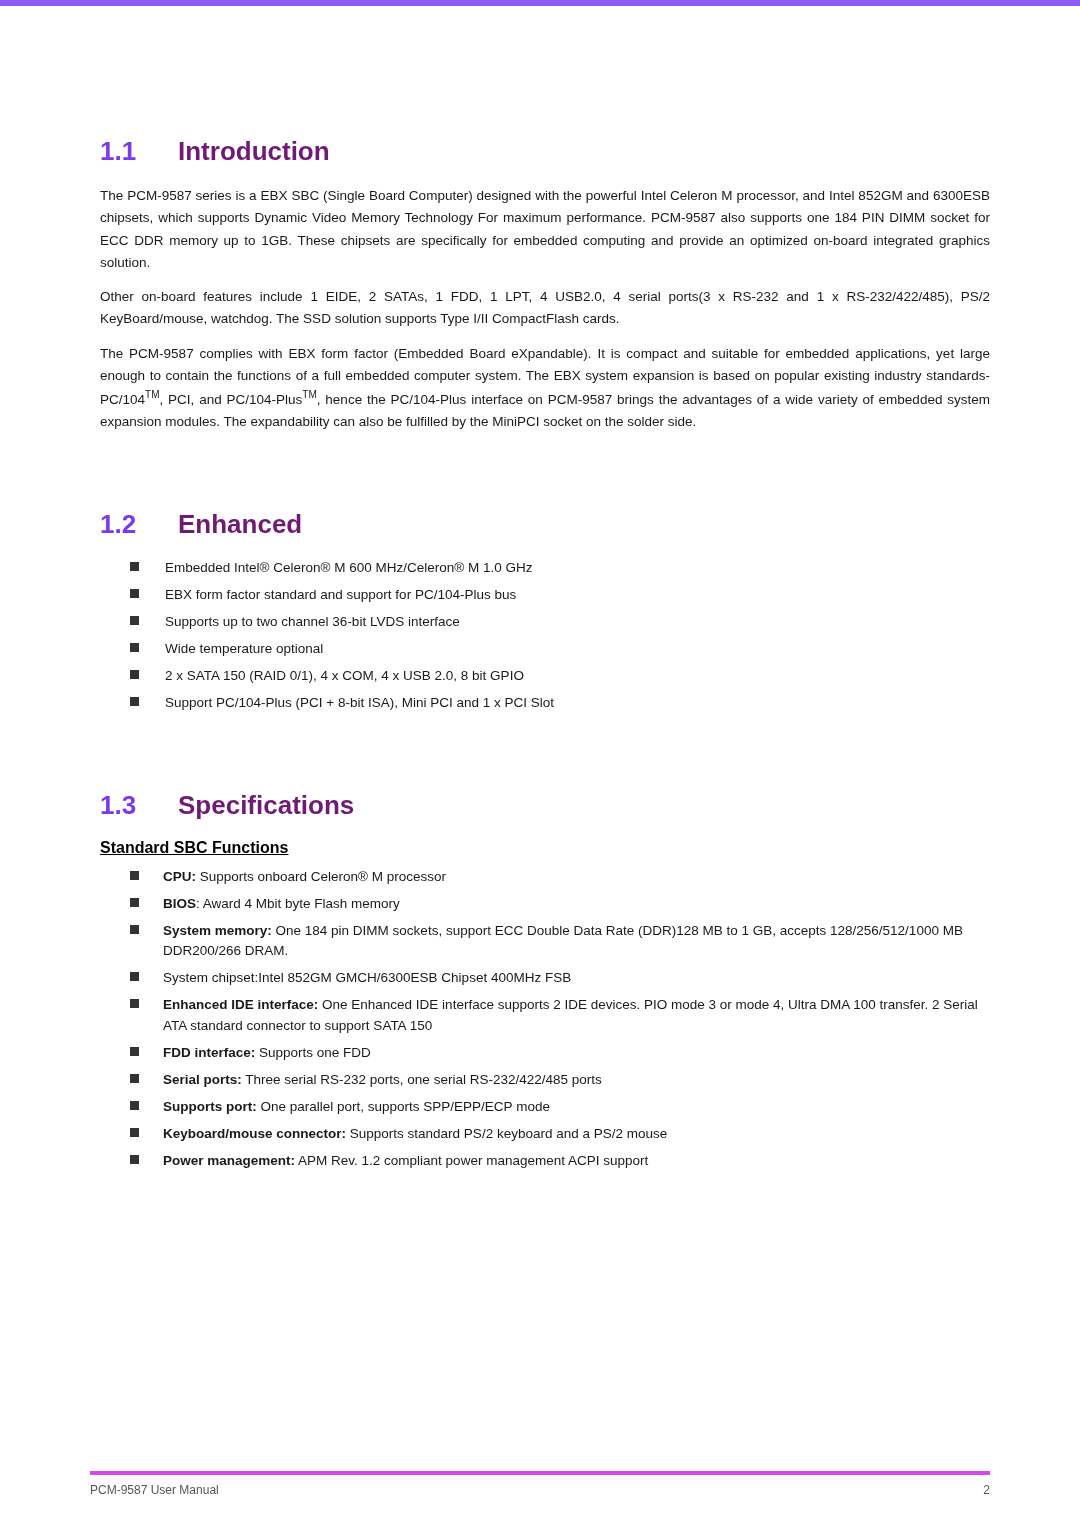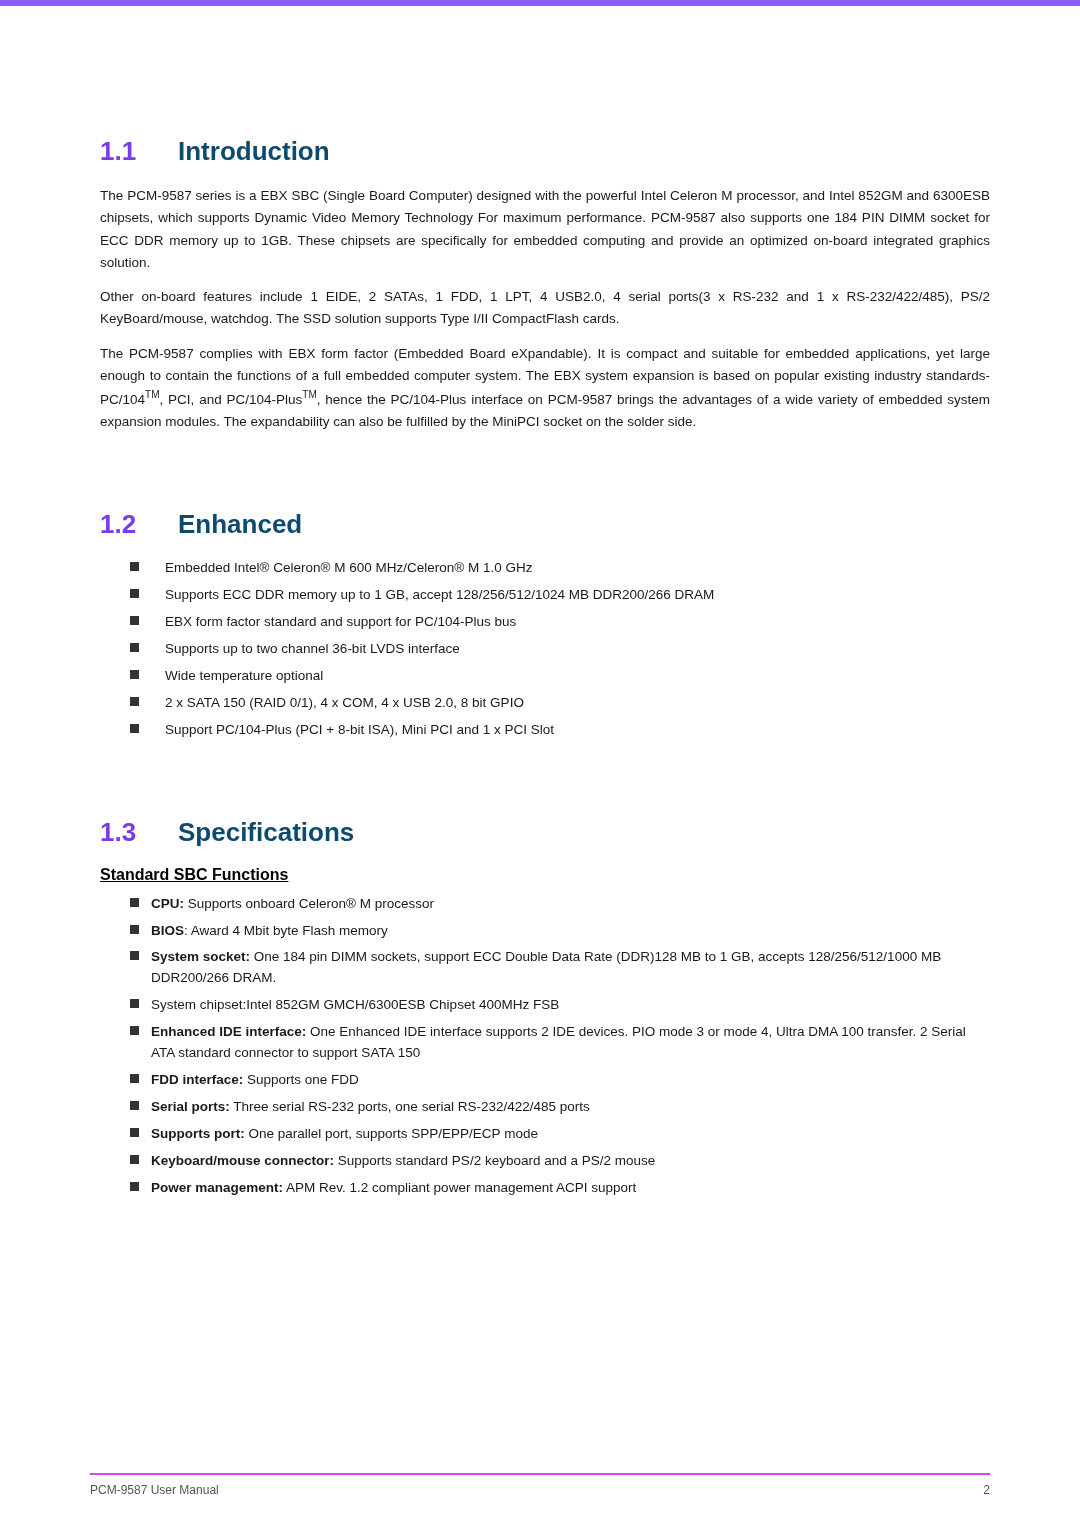--- a/index.html
+++ b/index.html
@@ -50,21 +50,21 @@
       font-weight: bold;
       color: #7c3aed;
       font-family: Arial, sans-serif;
       min-width: 60px;
       margin-top: 40px;
     }
 
     .section-title {
       font-size: 26px;
       font-weight: bold;
-      color: #0c4a6e;
+      color: #701a75;
       font-family: Arial, sans-serif;
       margin-top: 8px;
     }
 
     .body-text {
       font-size: 13.5px;
       line-height: 1.65;
       text-align: justify;
       margin-bottom: 12px;
       font-family: Arial, sans-serif;
@@ -111,21 +111,21 @@
 
     .spec-list {
       list-style: none;
       padding: 0;
       margin: 0 0 6px 30px;
     }
 
     .spec-list li {
       display: flex;
       align-items: flex-start;
-      gap: 12px;
+      gap: 24px;
       margin-bottom: 6px;
       font-size: 13.5px;
       line-height: 1.55;
       font-family: Arial, sans-serif;
       color: #1a1a1a;
     }
 
     .spec-list li .spec-text {
       flex: 1;
     }
@@ -138,21 +138,21 @@
       position: absolute;
       bottom: 30px;
       left: 90px;
       right: 90px;
       display: flex;
       justify-content: space-between;
       align-items: center;
       font-size: 12px;
       font-family: Arial, sans-serif;
       color: #555;
-      border-top: 2px solid #d946ef;
+      border-top: 4px solid #d946ef;
       padding-top: 8px;
     }
 
     sup {
       font-size: 10px;
     }
   </style>
 </head>
 <body>
 
@@ -182,24 +182,20 @@
   </div>
 
   <div class="section-content">
     <ul class="bullet-list">
       <li>
         <span class="bullet-square"></span>
         <span>Embedded Intel® Celeron® M 600 MHz/Celeron® M 1.0 GHz</span>
       </li>
       <li>
         <span class="bullet-square"></span>
-        <span>Supports ECC DDR memory up to 1 GB, accept 128/256/512/1024 MB DDR200/266 DRAM</span>
-      </li>
-      <li>
-        <span class="bullet-square"></span>
         <span>EBX form factor standard and support for PC/104-Plus bus</span>
       </li>
       <li>
         <span class="bullet-square"></span>
         <span>Supports up to two channel 36-bit LVDS interface</span>
       </li>
       <li>
         <span class="bullet-square"></span>
         <span>Wide temperature optional</span>
       </li>
@@ -226,21 +222,21 @@
       <li>
         <span class="bullet-square"></span>
         <span class="spec-text"><b>CPU:</b> Supports onboard Celeron® M processor</span>
       </li>
       <li>
         <span class="bullet-square"></span>
         <span class="spec-text"><b>BIOS</b>: Award 4 Mbit byte Flash memory</span>
       </li>
       <li>
         <span class="bullet-square"></span>
-        <span class="spec-text"><b>System socket:</b> One 184 pin DIMM sockets, support ECC Double Data Rate (DDR)128 MB to 1 GB, accepts 128/256/512/1000 MB DDR200/266 DRAM.</span>
+        <span class="spec-text"><b>System memory:</b> One 184 pin DIMM sockets, support ECC Double Data Rate (DDR)128 MB to 1 GB, accepts 128/256/512/1000 MB DDR200/266 DRAM.</span>
       </li>
       <li>
         <span class="bullet-square"></span>
         <span class="spec-text">System chipset:Intel 852GM GMCH/6300ESB Chipset 400MHz FSB</span>
       </li>
       <li>
         <span class="bullet-square"></span>
         <span class="spec-text"><b>Enhanced IDE interface:</b> One Enhanced IDE interface supports 2 IDE devices. PIO mode 3 or mode 4, Ultra DMA 100 transfer. 2 Serial ATA standard connector to support SATA 150</span>
       </li>
       <li>

